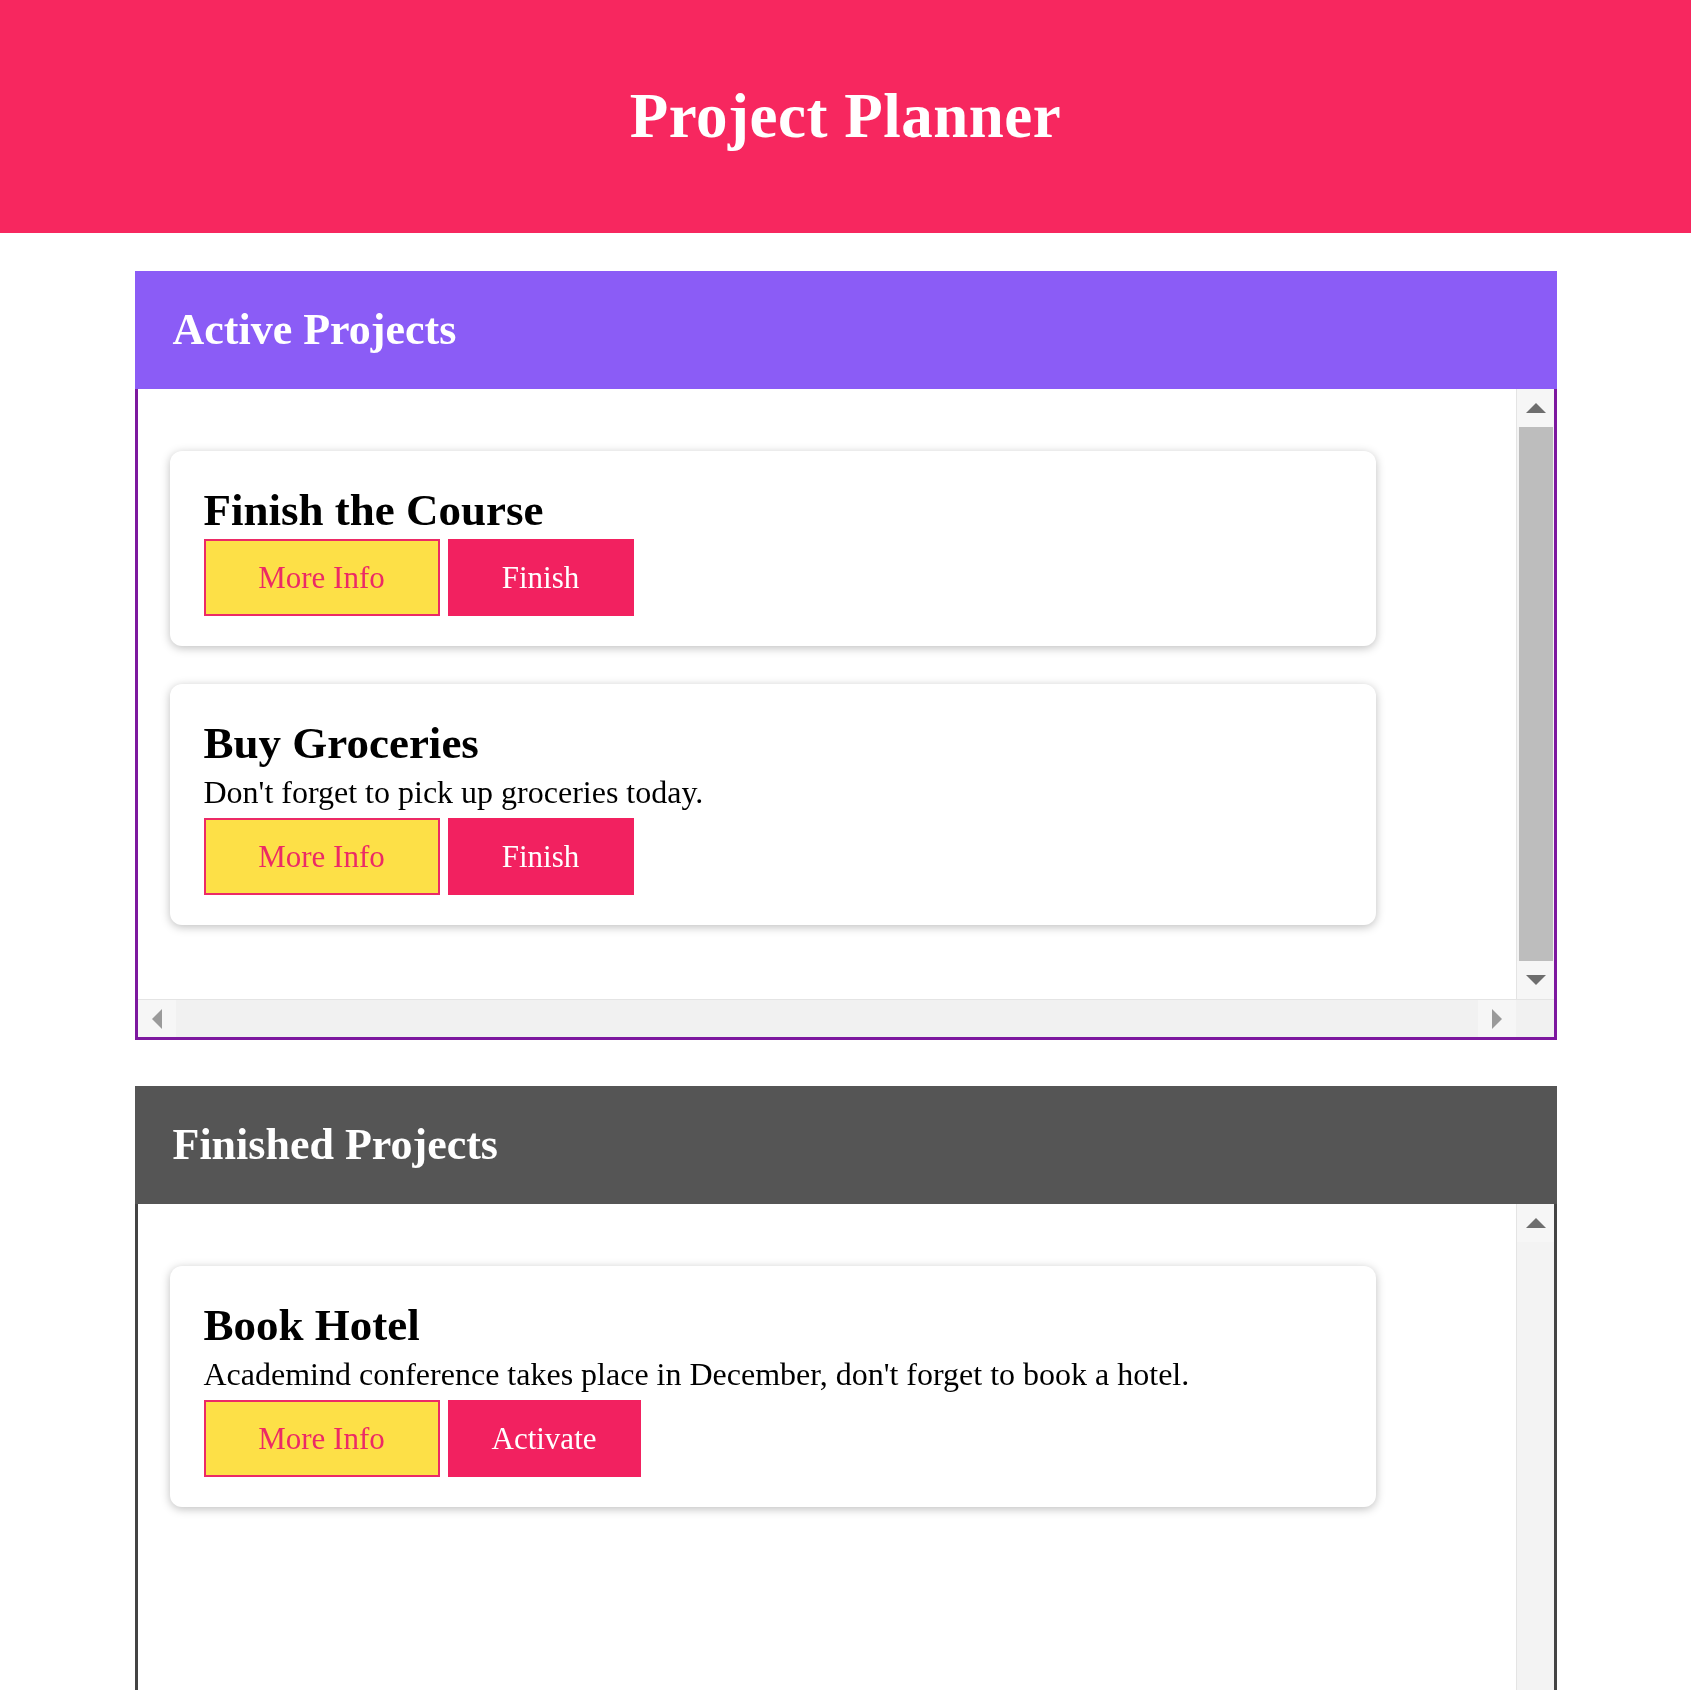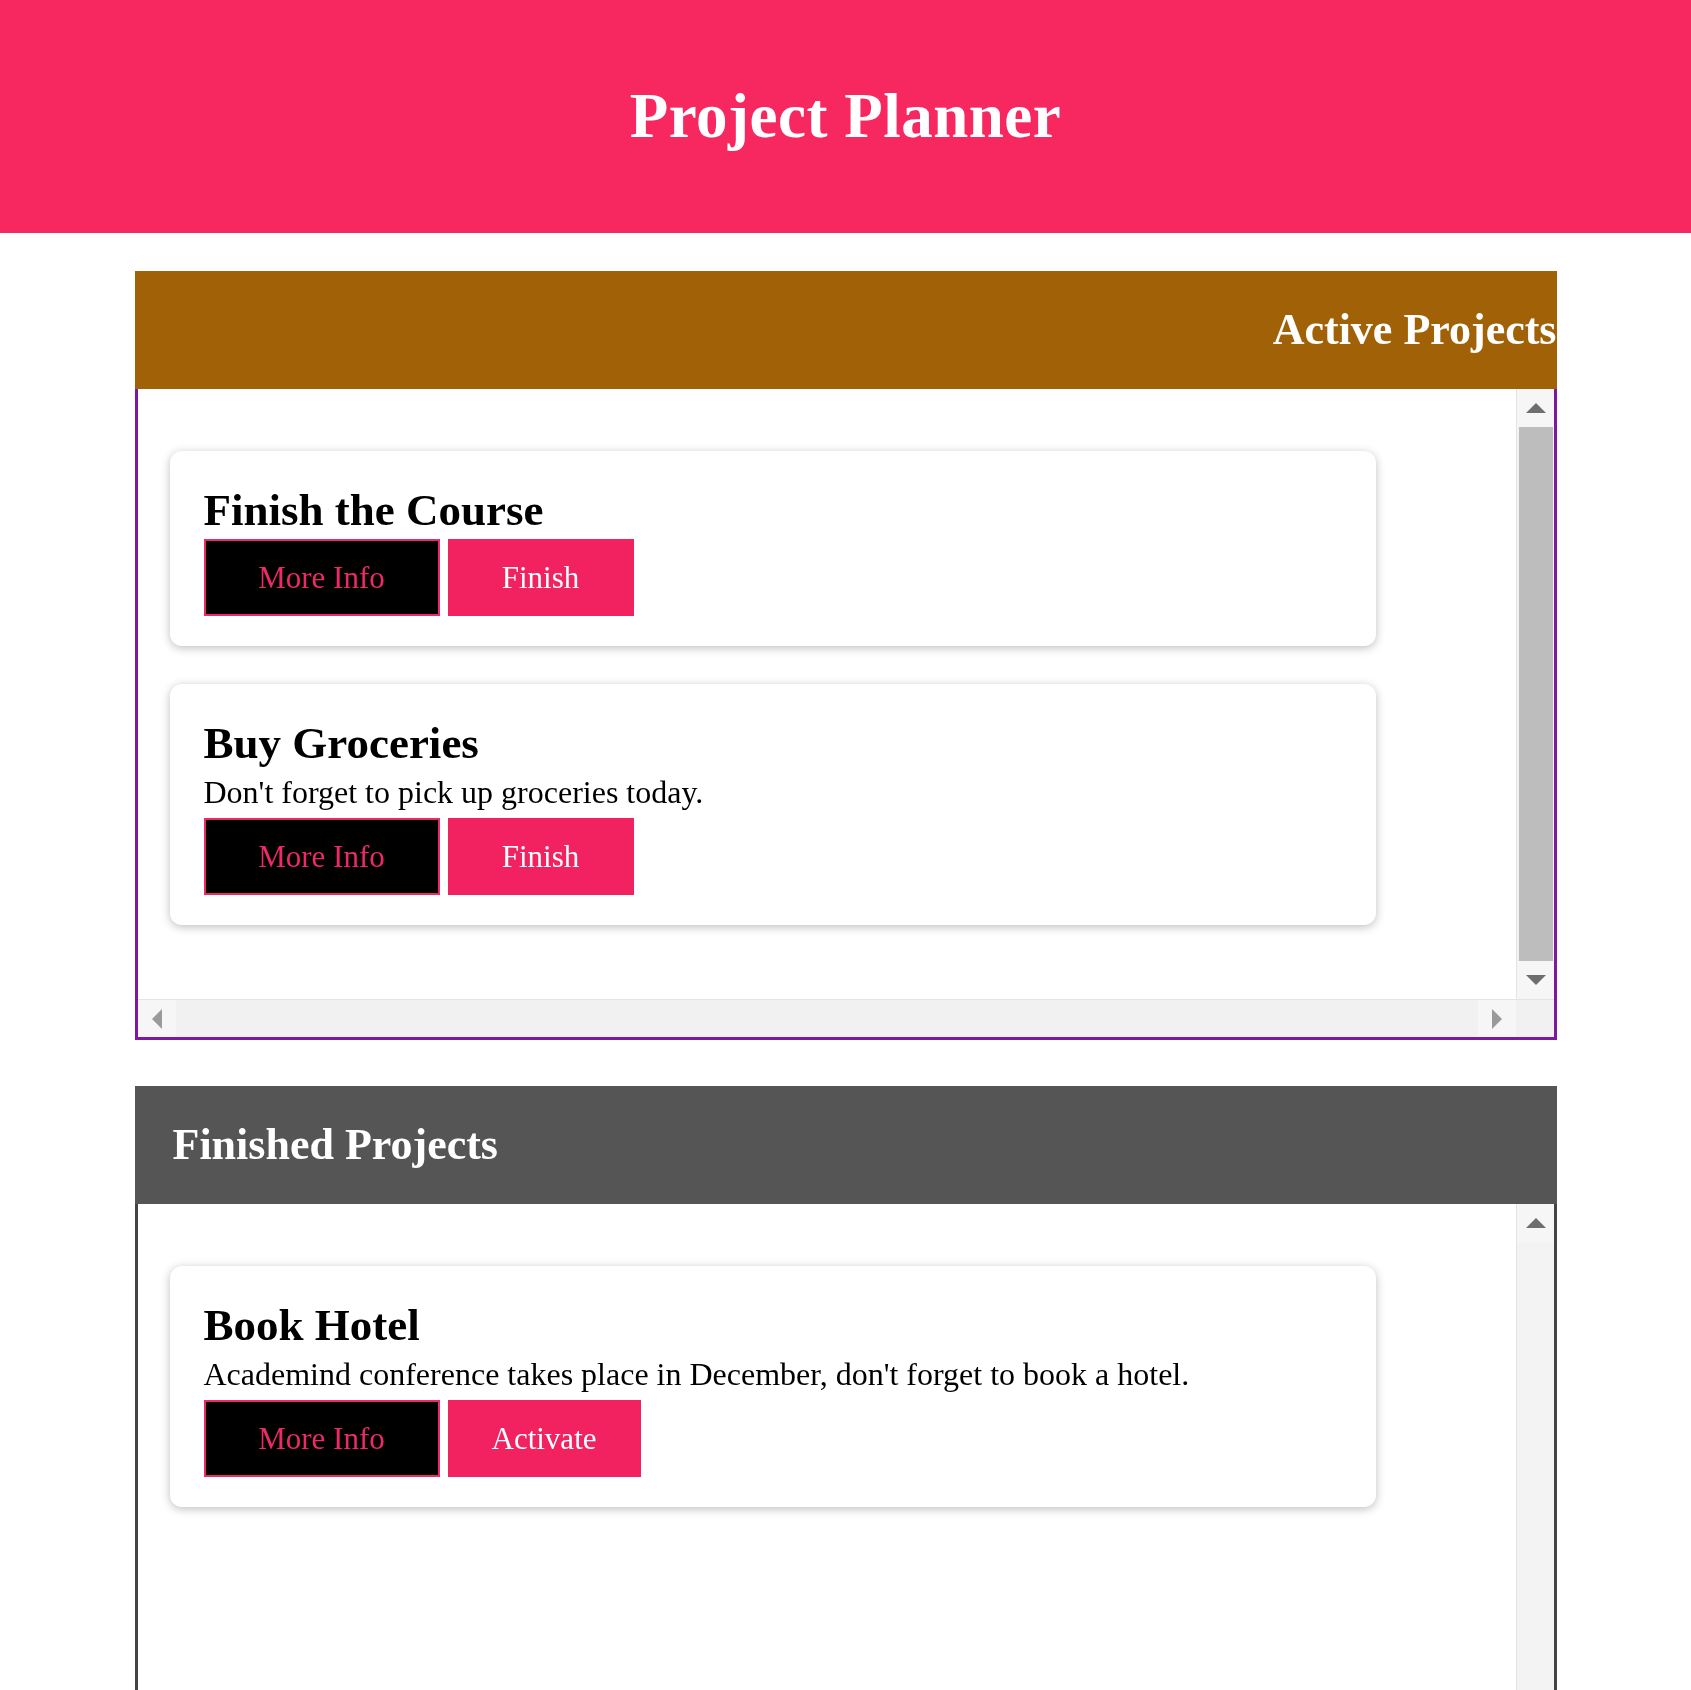--- a/index.html
+++ b/index.html
@@ -41,21 +41,21 @@
   }
   .panel.first { margin-top: 38px; }
   .panel.second { margin-top: 46px; }
 
   .panel-header {
     height: 118px;
     display: flex;
     align-items: center;
     padding-left: 38px;
   }
-  .panel-header.active   { background: #a16207; justify-content: flex-end; }
+  .panel-header.active   { background: #8b5cf6; }
   .panel-header.finished { background: #555555; }
 
   .panel-header h2 {
     margin: 0;
     color: #ffffff;
     font-size: 44px;
     font-weight: bold;
     line-height: 1;
     font-family: "Liberation Serif", "DejaVu Serif", serif;
   }
@@ -112,21 +112,21 @@
     gap: 8px;
     margin-top: 2px;
   }
   .btn {
     font-family: "Liberation Serif", "DejaVu Serif", serif;
     font-size: 31px;
     line-height: 1;
     padding: 21px 42px;
     border: 2px solid #ec2a66;
     cursor: pointer;
-    background: #000000;
+    background: #fde047;
     color: #ec2a66;
     border-radius: 0;
     min-width: 236px;
     text-align: center;
   }
   .btn.alt {
     background: #f22160;
     color: #ffffff;
     border-color: #f22160;
     min-width: 186px;

